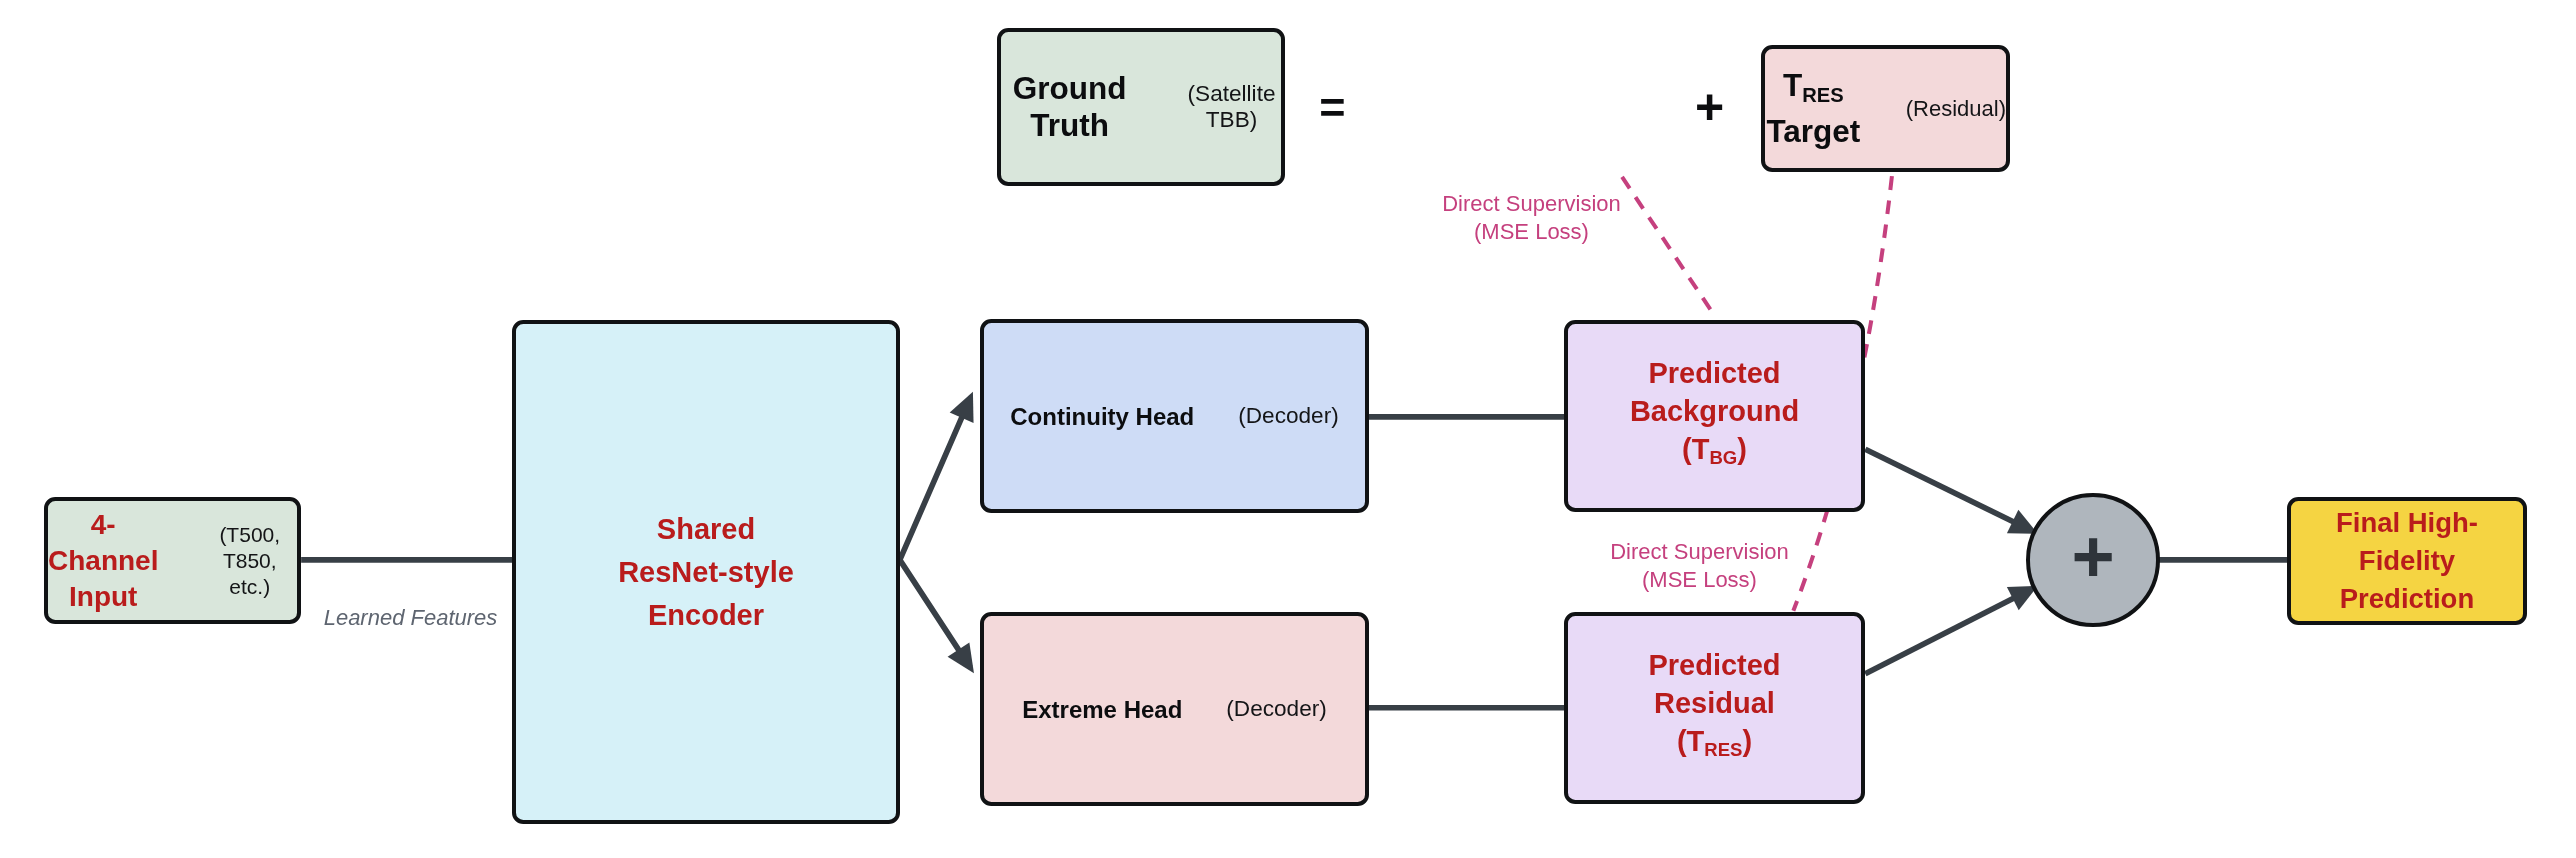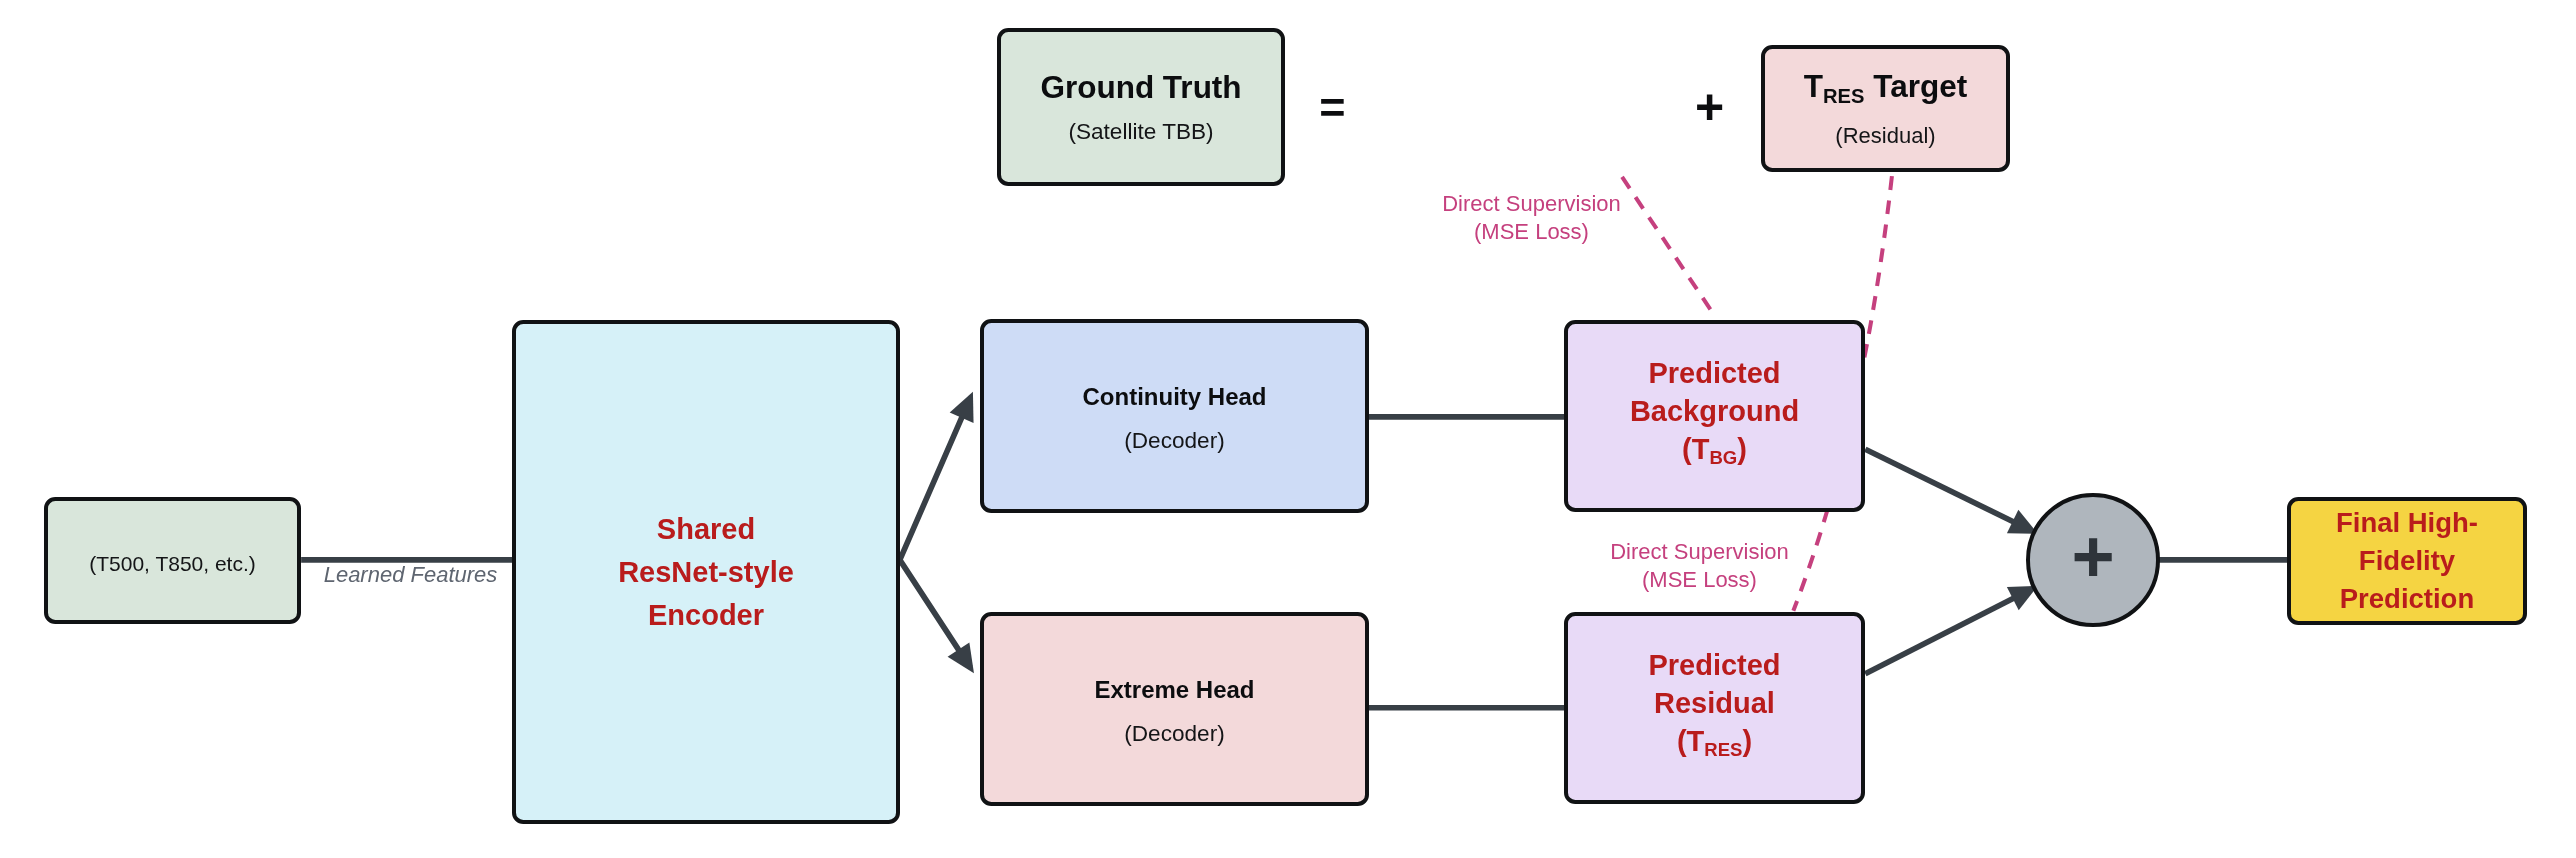--- a/index.html
+++ b/index.html
@@ -2,22 +2,22 @@
 <html style="font-size:13px"><head>
 <meta charset="utf-8">
 <style>
   html,body{margin:0;padding:0;background:#ffffff;}
   body{width:2576px;height:858px;position:relative;overflow:hidden;
        font-family:"Liberation Sans", sans-serif;color:#0d0f12;}
   #canvas{position:absolute;inset:0;width:2576px;height:858px;}
   #edges{position:absolute;left:0;top:0;width:2576px;height:858px;}
 
   .node{position:absolute;box-sizing:border-box;border:4px solid #101214;border-radius:11.3px;
-        display:flex;flex-direction:column;align-items:center;justify-content:center;
-        text-align:center;z-index:2;}
+        display:flex;flex-direction:row;align-items:center;justify-content:center;
+        text-align:center;z-index:2;gap:22px;}
   .title{font-weight:700;font-size:24px;line-height:37px;color:#0c0d0f;}
   .titlelines{font-weight:700;font-size:29px;line-height:39px;color:#b91c1c;text-align:center;}
   .subtitle{font-size:22.6px;line-height:26px;font-weight:400;color:#141517;}
   .gap16{height:13px;} .gap10{height:8px;}
   .subsc{font-size:0.64em;vertical-align:-0.28em;}
 
   .op{position:absolute;z-index:2;font-weight:800;color:#0c0d0f;text-align:center;}
 
   .edge-label{position:absolute;z-index:3;text-align:center;font-size:22px;line-height:28px;}
   .pink-label{color:#C5407E;}
@@ -66,20 +66,24 @@
 
   <div class="op" style="left:1669px;top:70px;width:81px;height:74px;line-height:74px;font-size:50px;">+</div>
 
   <div class="node" style="left: 1761px; top: 45px; width: 249px; height: 127px; background: rgb(243, 217, 218);">
     <div class="title" style="font-size:31.5px"><span>T</span><span class="subsc">RES</span><span> Target</span></div>
     <div class="gap10"></div>
     <div class="subtitle" style="font-size:22px">(Residual)</div>
   </div>
 
   <div class="node" style="left: 44px; top: 497px; width: 257px; height: 127px; background: rgb(217, 230, 219);">
+    <div class="titlelines" style="line-height:36px;font-size:28px">
+      <div>4-Channel</div>
+      <div>Input</div>
+    </div>
     <div style="height:6.5px"></div>
     <div class="subtitle" style="font-size:21px">(T500, T850, etc.)</div>
   </div>
 
   <div class="node" style="left: 512px; top: 320px; width: 388px; height: 504px; background: rgb(214, 241, 248);">
     <div class="titlelines" style="line-height:43px">
       <div>Shared</div>
       <div>ResNet-style</div>
       <div>Encoder</div>
     </div>
@@ -118,21 +122,21 @@
   </div>
 
   <div class="node final" style="left: 2287px; top: 497px; width: 240px; height: 128px; background: rgb(245, 212, 66);">
     <div class="titlelines">
       <div>Final High-</div>
       <div>Fidelity</div>
       <div>Prediction</div>
     </div>
   </div>
 
-  <div class="edge-label gray-label" style="left:307px;top:561px;width:207px;">Learned Features</div>
+  <div class="edge-label gray-label" style="left:307px;top:604px;width:207px;">Learned Features</div>
 
   <div class="edge-label pink-label" style="left:1402px;top:190px;width:259px;">
     <div>Direct Supervision</div>
     <div>(MSE Loss)</div>
   </div>
 
   <div class="edge-label pink-label" style="left:1570px;top:538px;width:259px;">
     <div>Direct Supervision</div>
     <div>(MSE Loss)</div>
   </div>

